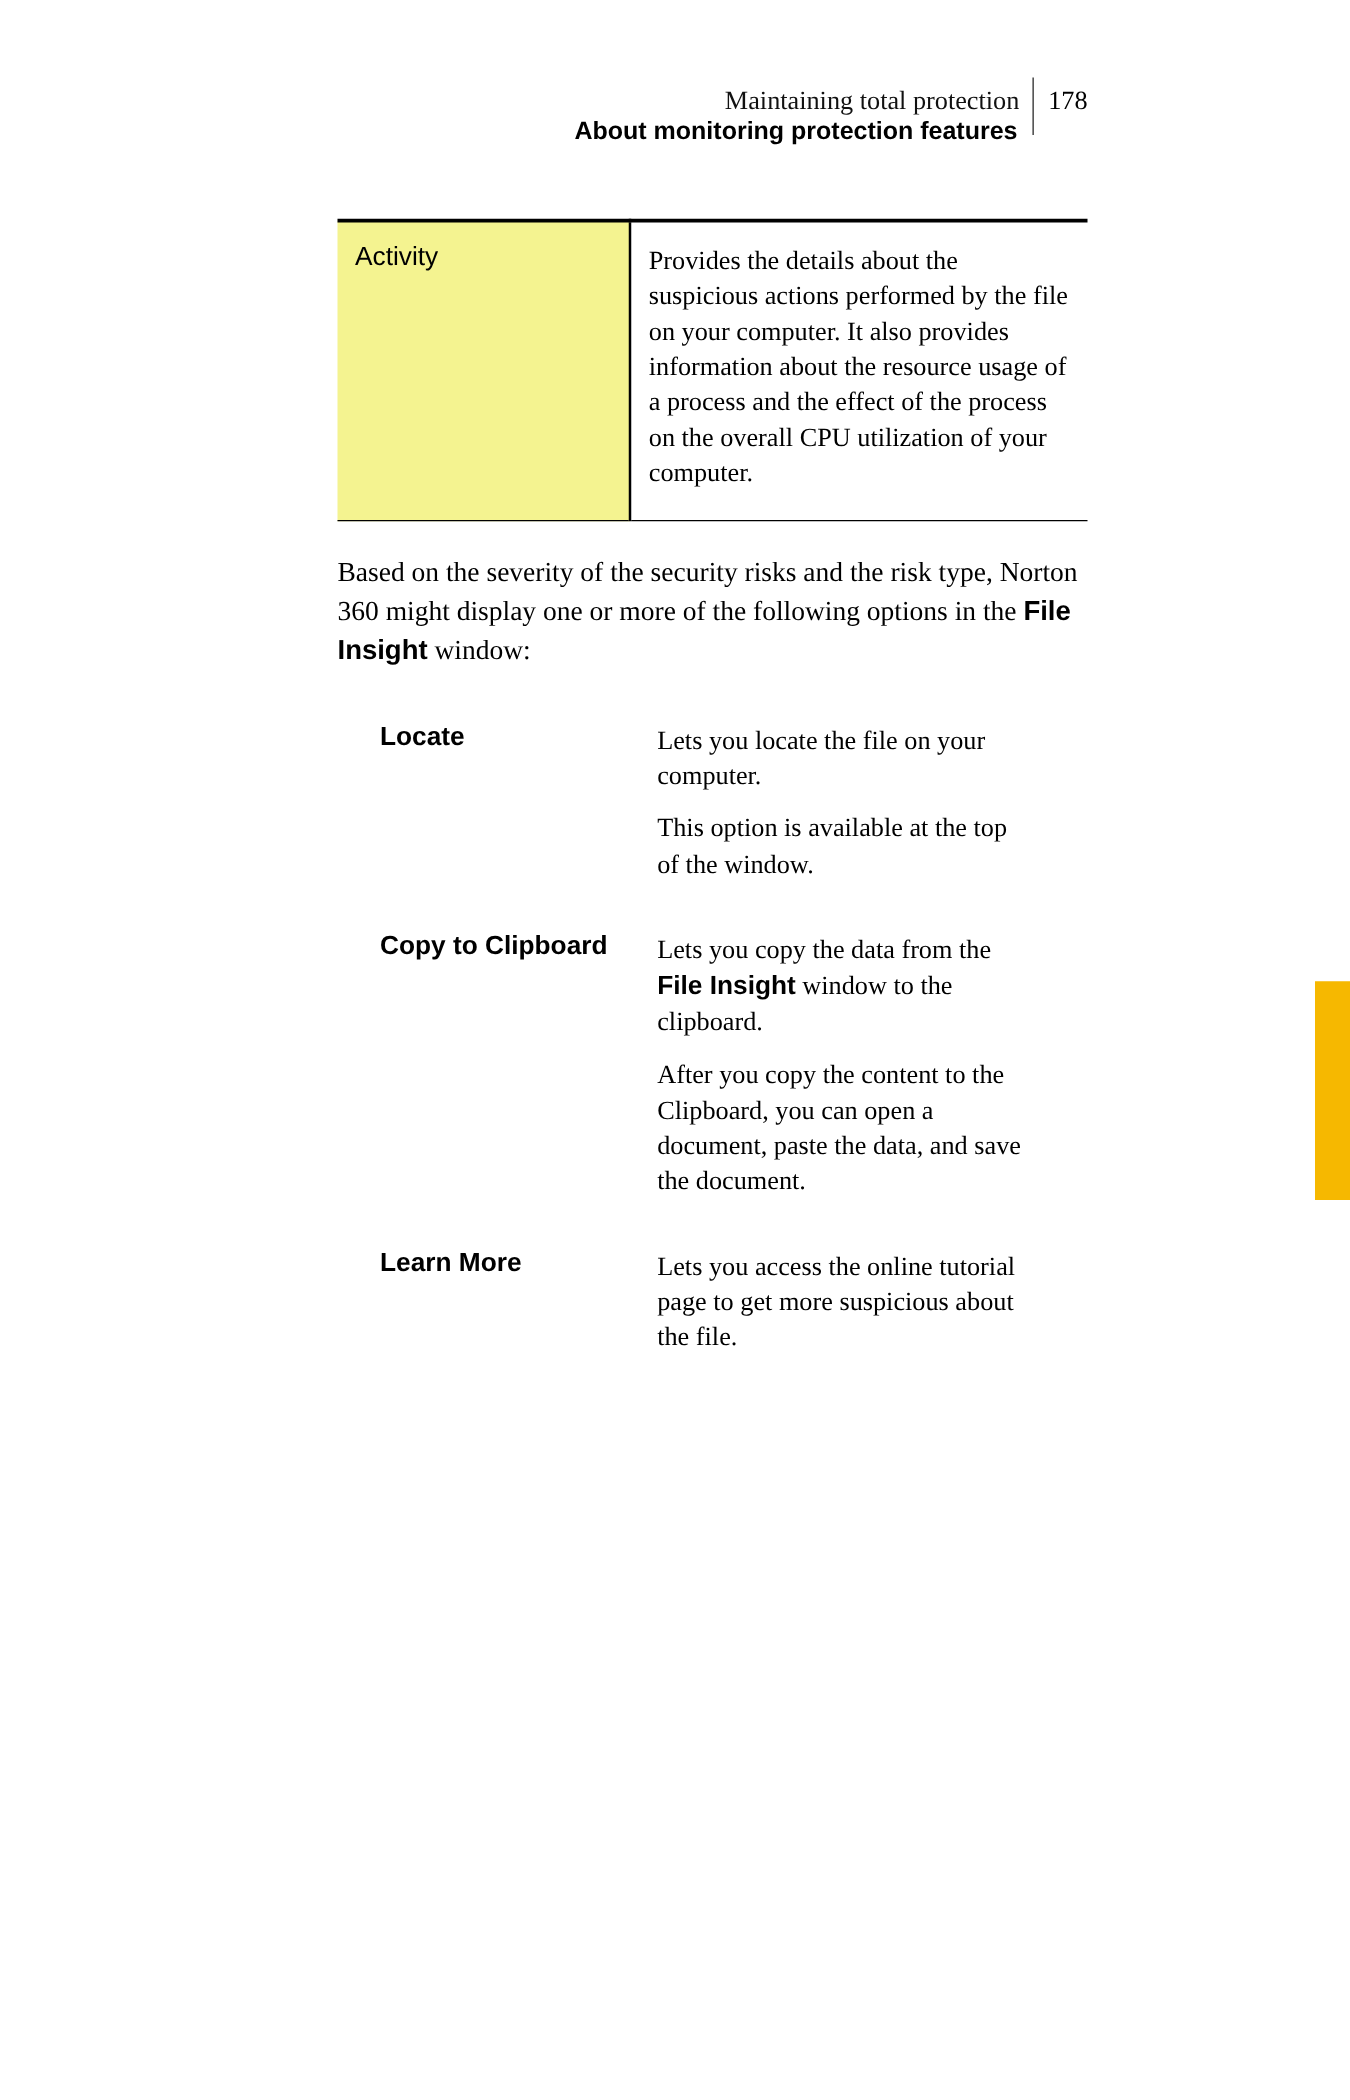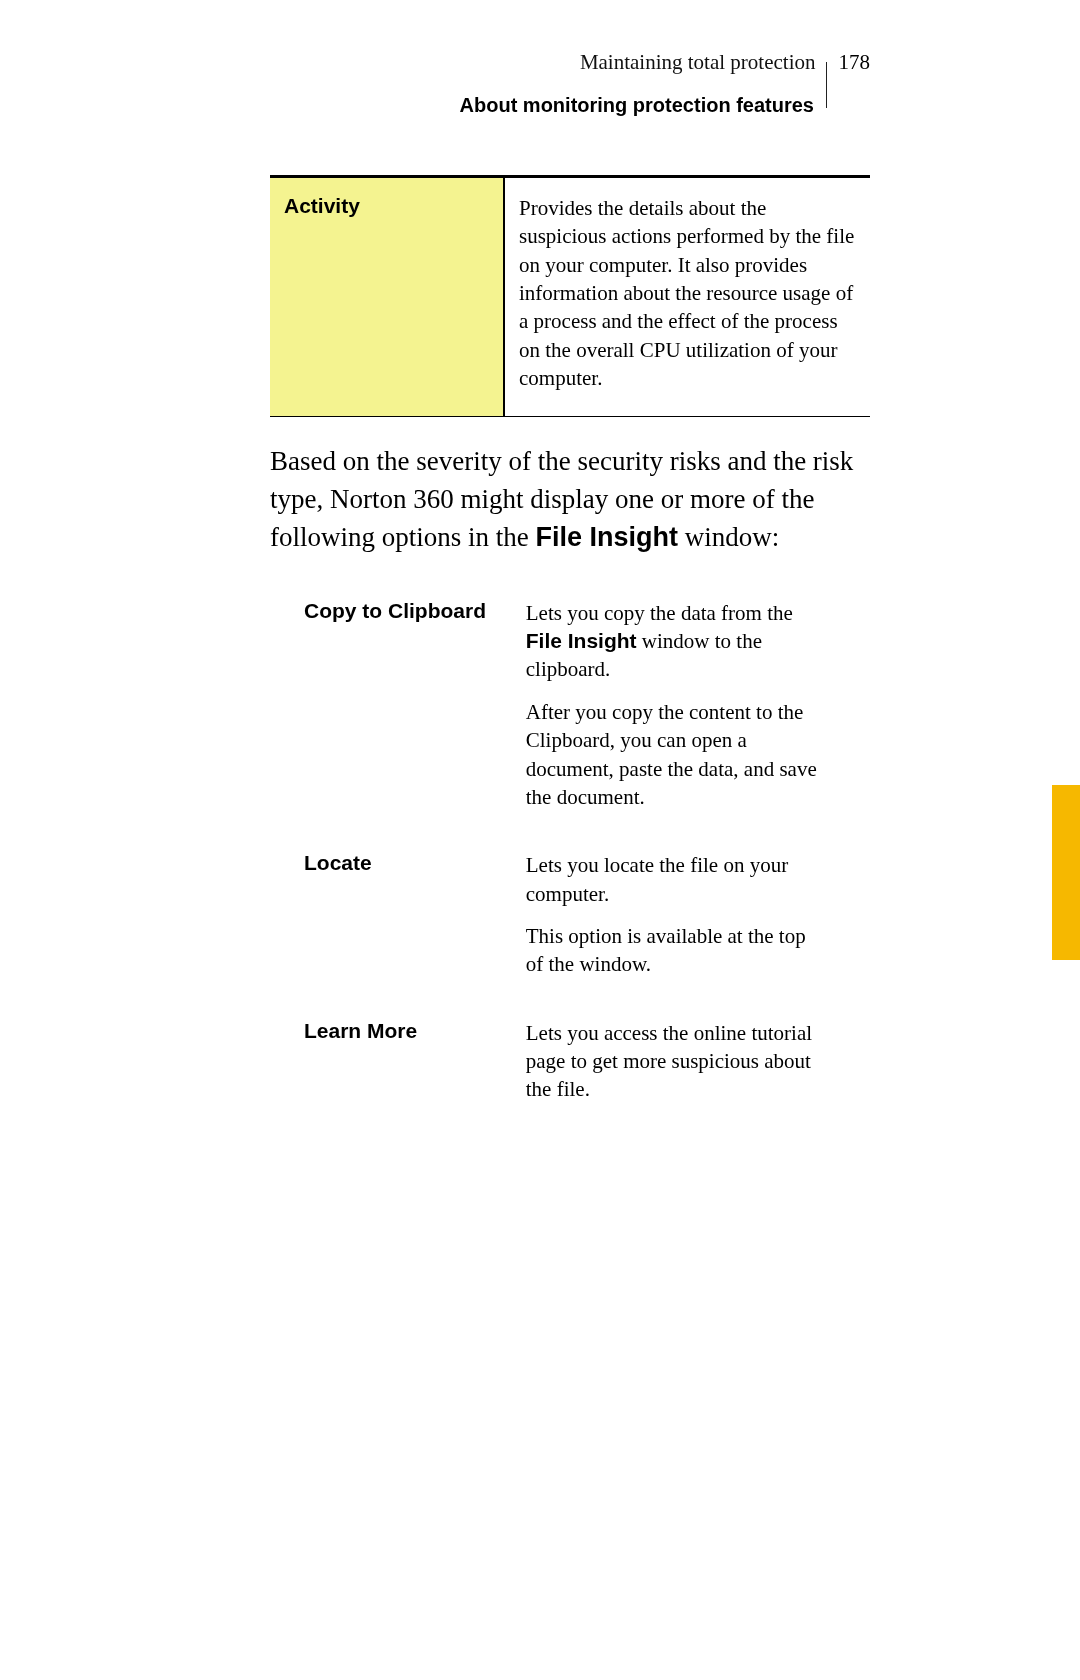--- a/index.html
+++ b/index.html
@@ -14,21 +14,21 @@
     .page { padding: 48px 210px 0 270px; }
     .header {
       text-align: right;
       margin-bottom: 56px;
       font-size: 21px;
       line-height: 1.35;
     }
     .header-top {
       display: flex;
       justify-content: flex-end;
-      align-items: flex-start;
+      align-items: flex-end;
       font-family: Georgia, serif;
     }
     .header-chapter { color: #111; }
     .header-sep {
       display: inline-block;
       width: 1px;
       height: 46px;
       background: #222;
       margin: 0 10px;
       position: relative;
@@ -48,33 +48,33 @@
       border-collapse: collapse;
       margin-bottom: 26px;
     }
     table.activity tr { border-top: 3px solid #000; border-bottom: 1px solid #000; }
     table.activity td { vertical-align: top; padding: 16px 14px 24px 14px; }
     td.act-left {
       width: 39%;
       background: #f4f390;
       border-right: 2px solid #000;
       font-family: Arial, Helvetica, sans-serif;
-      font-weight: 700;
+      font-weight: 400;
       font-size: 21px;
       color: #000;
     }
     td.act-right {
       font-family: Liberation Serif, serif;
       font-size: 21px;
       line-height: 1.35;
     }
 
     .intro {
       font-family: Georgia, serif;
-      font-size: 27px;
+      font-size: 22px;
       line-height: 1.4;
       margin: 10px 0 42px 0;
     }
     .intro .b { font-family: Arial, Helvetica, sans-serif; font-weight: 700; }
 
     table.opts {
       width: 88%;
       margin-left: 34px;
       border-collapse: collapse;
     }
@@ -125,31 +125,31 @@
   </tbody>
     </table>
 
   <p class="intro">
     <span>Based on the severity of the security risks and the risk type, Norton 360 might display one or more of the following options in the </span><span class="b">File Insight</span><span> window:</span>
   </p>
 
   <table class="opts">
     <tbody id="opts-body">
         <tr>
+          <td class="opt-label">Locate</td>
+          <td class="opt-desc">
+            <p>Lets you locate the file on your computer.</p>
+            <p>This option is available at the top of the window.</p>
+          </td>
+        </tr>
+        <tr>
           <td class="opt-label">Copy to Clipboard</td>
           <td class="opt-desc">
             <p><span>Lets you copy the data from the </span><span class="b">File Insight</span><span> window to the clipboard.</span></p>
             <p>After you copy the content to the Clipboard, you can open a document, paste the data, and save the document.</p>
-          </td>
-        </tr>
-        <tr>
-          <td class="opt-label">Locate</td>
-          <td class="opt-desc">
-            <p>Lets you locate the file on your computer.</p>
-            <p>This option is available at the top of the window.</p>
           </td>
         </tr>
         <tr>
           <td class="opt-label">Learn More</td>
           <td class="opt-desc">
             <p>Lets you access the online tutorial page to get more suspicious about the file.</p>
           </td>
         </tr>
       </tbody>
   </table>

